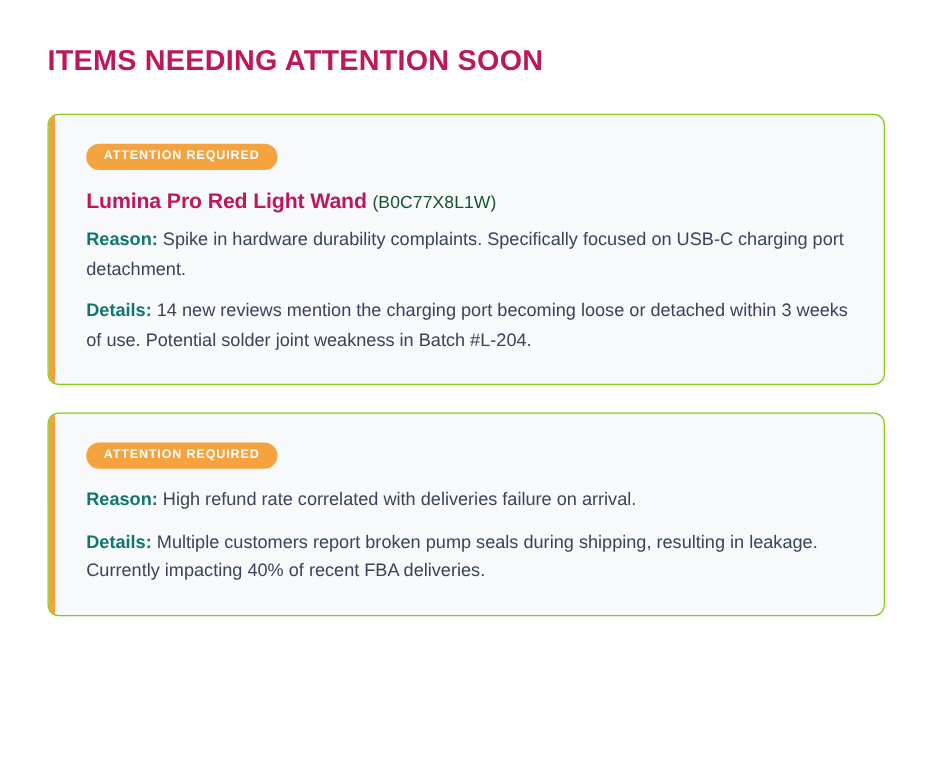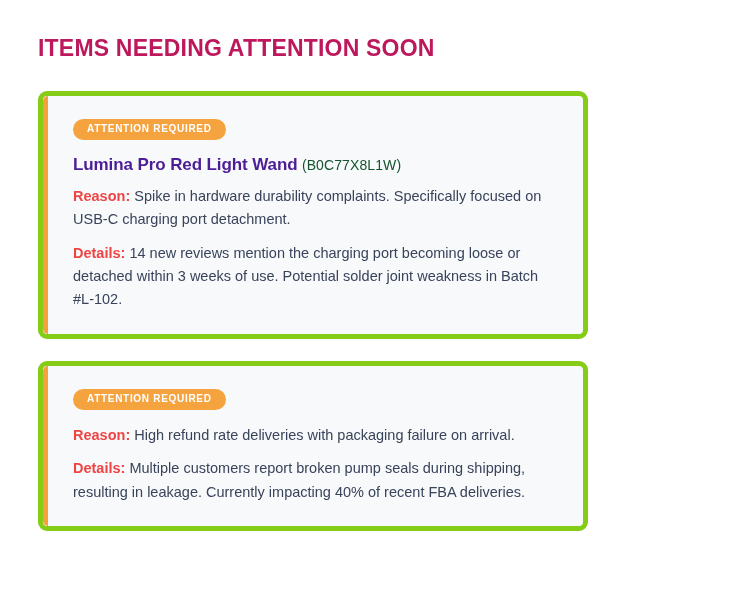--- a/index.html
+++ b/index.html
@@ -32,25 +32,25 @@
 
   .card-list {
     display: flex;
     flex-direction: column;
     gap: 22px;
   }
 
   .alert-card {
     position: relative;
     background: #f7f9fb;
-    border: 5px solid #84cc16;
+    border: 1px solid #84cc16;
     border-radius: 9px;
     box-sizing: border-box;
     padding: 22px 26px 22px 30px;
-    width: 550px;
+    width: 670px;
     overflow: hidden;
   }
 
   .accent-bar {
     position: absolute;
     left: 0;
     top: 0;
     bottom: 0;
     width: 5px;
     background: #F5A03C;
@@ -71,21 +71,21 @@
     line-height: 1;
     margin-bottom: 14px;
   }
 
   .product-line {
     margin: 0 0 9px 0;
     line-height: 1.25;
   }
 
   .product-name {
-    color: #4c1d95;
+    color: #be185d;
     font-size: 17px;
     font-weight: 700;
     letter-spacing: -0.1px;
     margin-top: 44px;
   }
 
   .product-asin {
     color: #14532d;
     font-size: 14px;
     font-weight: 400;
@@ -95,21 +95,21 @@
   .field-row {
     color: #2f3a4c;
     font-size: 14.5px;
     line-height: 1.62;
     margin: 0 0 10px 0;
   }
   .field-row:last-child { margin-bottom: 0; }
 
   .field-label {
     font-weight: 700;
-    color: #ef4444;
+    color: #0f766e;
   }
   .field-value {
     font-weight: 400;
     color: #39435a;
   }
 </style>
 </head>
 <body>
 
 <div class="page">
@@ -128,33 +128,33 @@
         <span class="product-asin">(B0C77X8L1W)</span>
       </div>
 
       <p class="field-row">
         <span class="field-label">Reason:</span>
         <span class="field-value">Spike in hardware durability complaints. Specifically focused on USB-C charging port detachment.</span>
       </p>
 
       <p class="field-row">
         <span class="field-label">Details:</span>
-        <span class="field-value">14 new reviews mention the charging port becoming loose or detached within 3 weeks of use. Potential solder joint weakness in Batch #L-102.</span>
+        <span class="field-value">14 new reviews mention the charging port becoming loose or detached within 3 weeks of use. Potential solder joint weakness in Batch #L-204.</span>
       </p>
     </div>
 
     <div class="alert-card">
       <div class="accent-bar"></div>
 
       <span class="badge">ATTENTION REQUIRED</span>
 
 
       <p class="field-row">
         <span class="field-label">Reason:</span>
-        <span class="field-value">High refund rate deliveries with packaging failure on arrival.</span>
+        <span class="field-value">High refund rate correlated with deliveries failure on arrival.</span>
       </p>
 
       <p class="field-row">
         <span class="field-label">Details:</span>
         <span class="field-value">Multiple customers report broken pump seals during shipping, resulting in leakage. Currently impacting 40% of recent FBA deliveries.</span>
       </p>
     </div>
 
   </div>
 </div>

